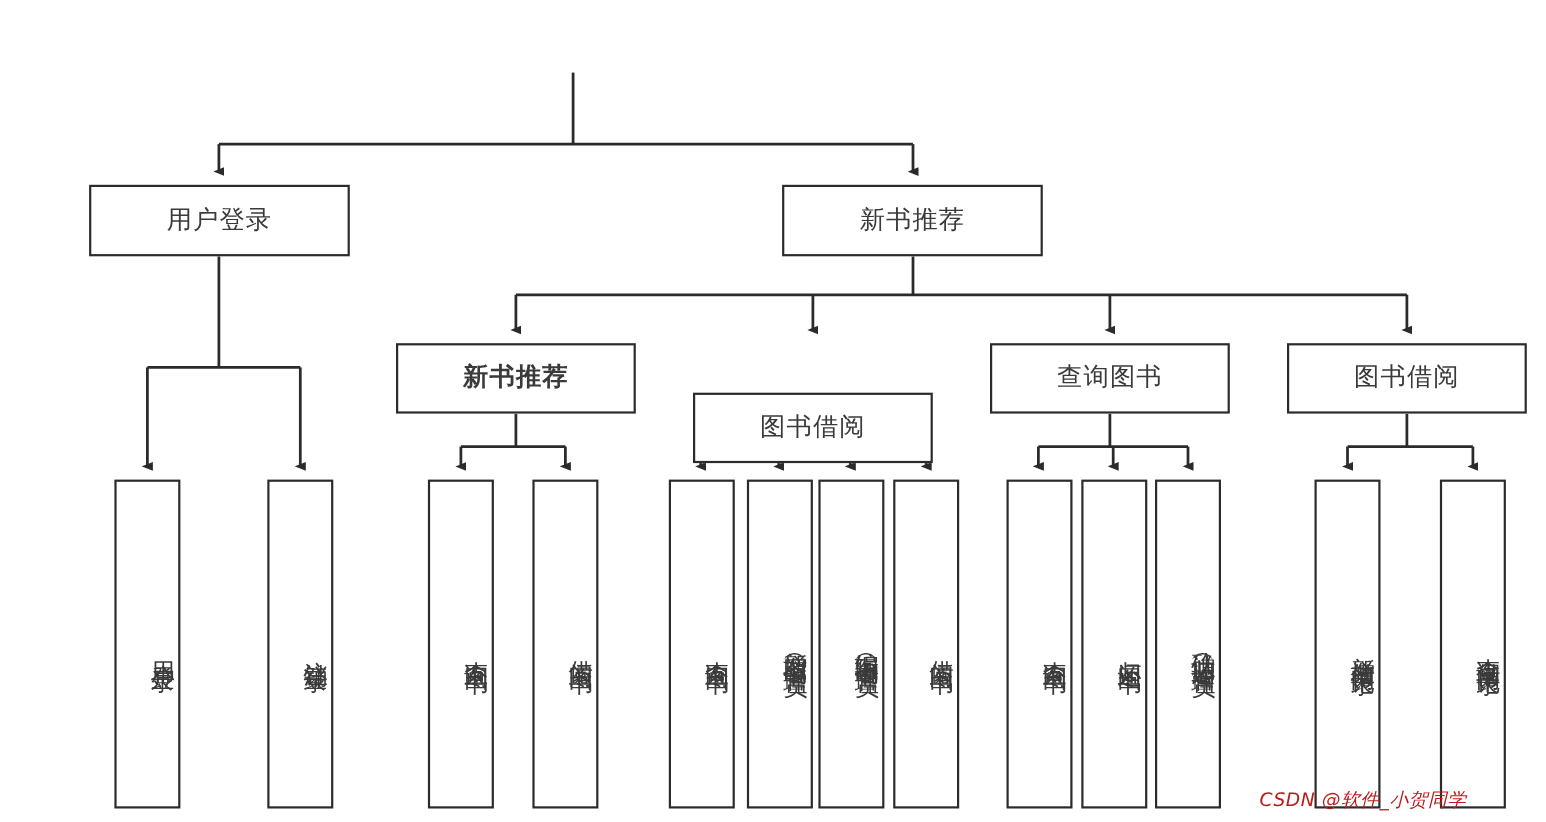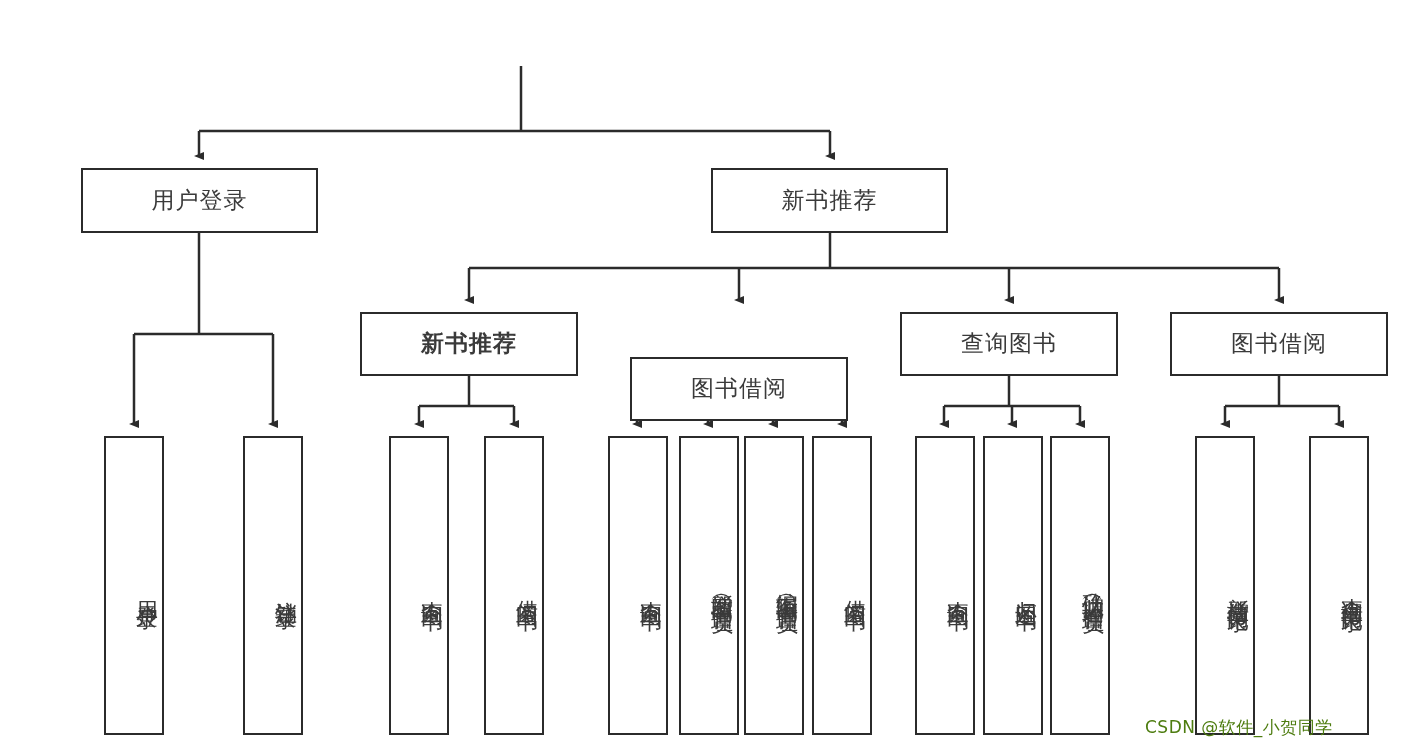--- a/index.html
+++ b/index.html
@@ -51,23 +51,24 @@
     top: 0;
     width: 1405px;
     height: 747px;
     pointer-events: none;
   }
   .watermark {
     position: absolute;
     left: 1145px;
     top: 716px;
     font-size: 17px;
-    color: #4d7c0f;
+    color: #b91c1c;
     letter-spacing: 0.5px;
     white-space: nowrap;
+    font-style: italic;
   }
 </style>
 </head>
 <body>
 
 <div id="canvas">
 
   <svg class="wires" viewBox="0 0 1405 747" xmlns="http://www.w3.org/2000/svg">
     <defs>
       <marker id="arrow" markerWidth="10" markerHeight="10" refX="5" refY="5" orient="auto" markerUnits="userSpaceOnUse">

